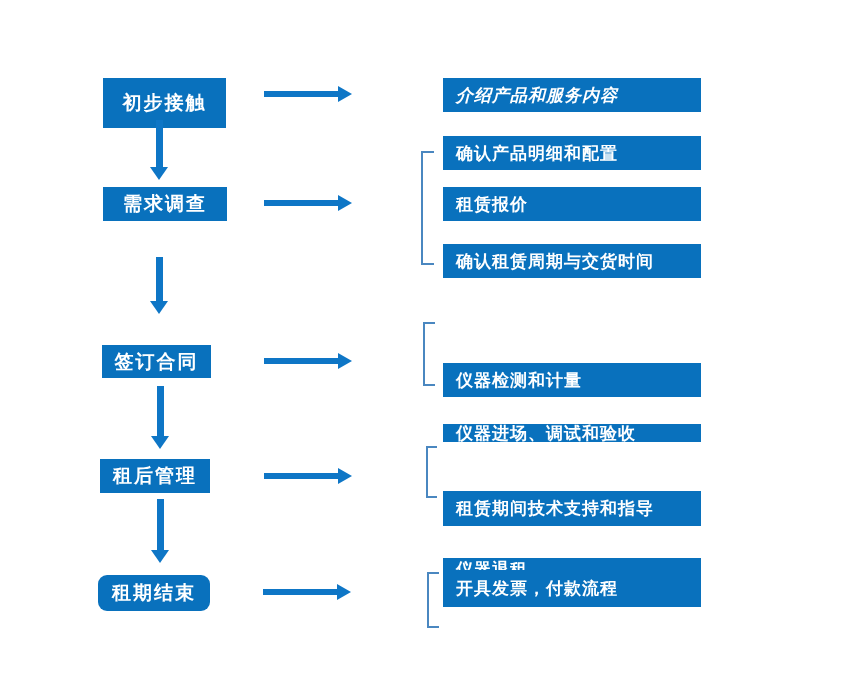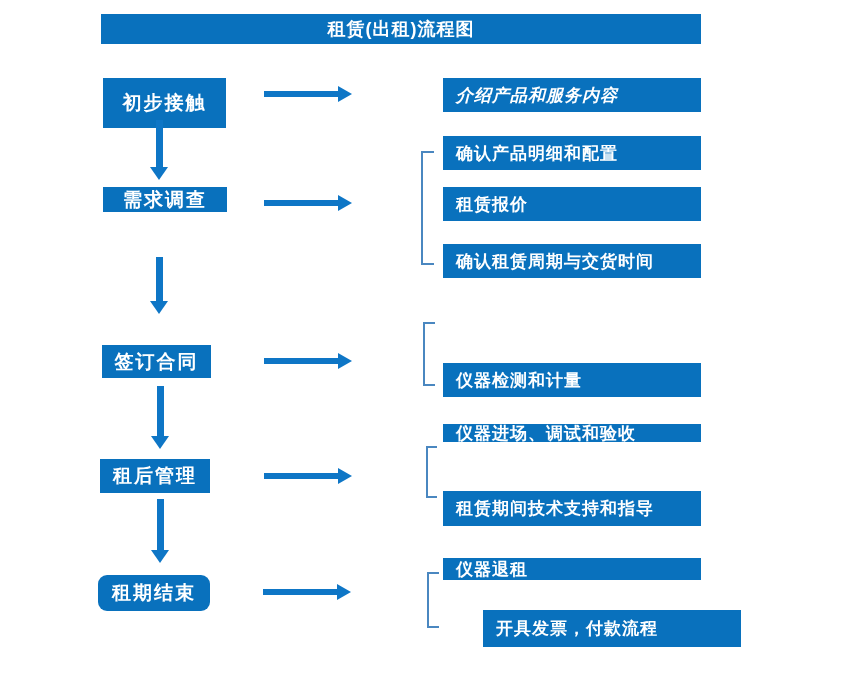--- a/index.html
+++ b/index.html
@@ -69,24 +69,23 @@
     border-top:2px solid var(--bracket, #4a87c0);
     border-bottom:2px solid var(--bracket, #4a87c0);
     box-sizing:border-box;
   }
 </style>
 </head>
 <body>
 
 <div class="canvas">
 
-  <div class="title-bar">租赁(出租)流程图</div>
 
   <div class="step-box" style="left:103px; top:78px;  width:123px; height:50px;">初步接触</div>
-  <div class="step-box" style="left:103px; top:187px; width:124px; height:25px;">需求调查</div>
+  <div class="step-box" style="left:103px; top:187px; width:124px; height:34px;">需求调查</div>
   <div class="step-box" style="left:102px; top:345px; width:109px; height:33px;">签订合同</div>
   <div class="step-box" style="left:100px; top:459px; width:110px; height:34px;">租后管理</div>
   <div class="step-box" style="left:98px;  top:575px; width:112px; height:36px;border-radius:9px;">租期结束</div>
 
   <div class="varrow" style="left:150px; top:120px; height:60px;">
     <div class="varrow-shaft"></div>
     <div class="varrow-head"></div>
   </div>
   <div class="varrow" style="left:150px; top:257px; height:57px;">
     <div class="varrow-shaft"></div>
@@ -128,15 +127,15 @@
   <div class="bracket" style="left:427px; top:572px; width:12px; height:56px;"></div>
 
   <div class="out-box" style="top:78px;font-style:italic;">介绍产品和服务内容</div>
   <div class="out-box" style="top:136px;">确认产品明细和配置</div>
   <div class="out-box" style="top:187px;">租赁报价</div>
   <div class="out-box" style="top:244px;">确认租赁周期与交货时间</div>
   <div class="out-box" style="top:363px;">仪器检测和计量</div>
   <div class="out-box" style="top:424px; height:18px;">仪器进场、调试和验收</div>
   <div class="out-box" style="top:491px; height:35px;">租赁期间技术支持和指导</div>
   <div class="out-box" style="top:558px; height:22px;">仪器退租</div>
-  <div class="out-box" style="top:610px; height:37px;margin-left:40px;">开具发票，付款流程</div>
+  <div class="out-box" style="top:570px; height:37px;">开具发票，付款流程</div>
 
 </div>
 
 </body></html>

